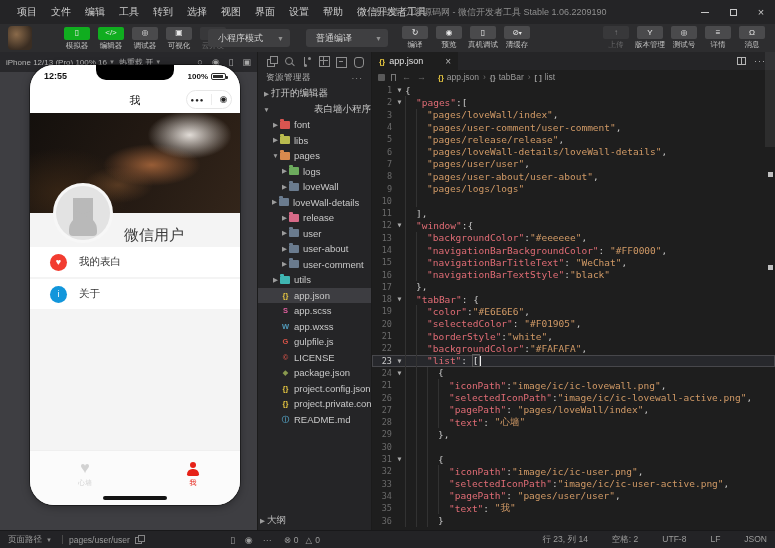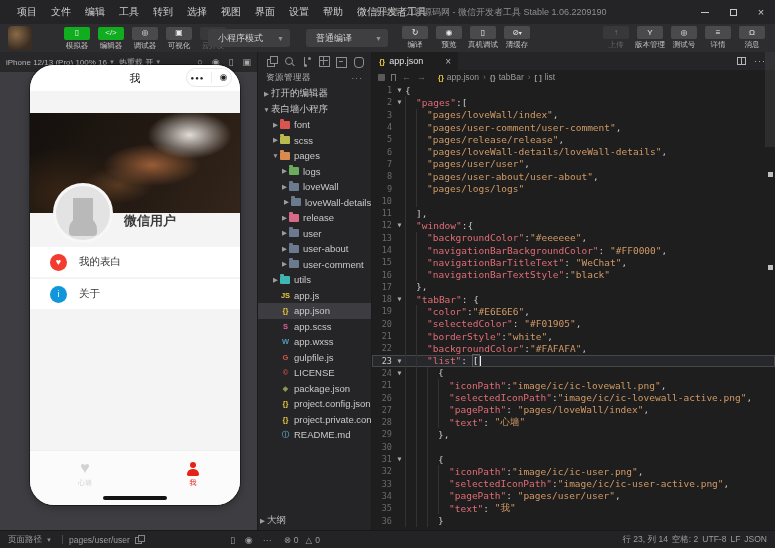--- a/index.html
+++ b/index.html
@@ -66,21 +66,21 @@
        radial-gradient(ellipse 50px 26px at 42% 72%, rgba(120,78,44,.6), rgba(120,78,44,0) 70%),
        radial-gradient(ellipse 90px 60px at 15% 80%, rgba(60,40,22,.8), rgba(60,40,22,0) 75%),
        linear-gradient(120deg,#14100d,#241a13 55%,#33251a);}
   .p-avatar{position:absolute;left:26px;top:121px;width:54px;height:54px;border-radius:50%;background:#e3e3e3;
             box-shadow:0 0 0 3px #f7f7f7;overflow:hidden;}
   .pers{position:absolute;}
   .pers::before{content:"";position:absolute;border-radius:50%;background:inherit;}
   .av-pers{left:17px;top:12px;width:20px;height:30px;background:#b9b9b9;}
   .av-pers::before{left:2px;top:0;width:16px;height:16px;}
   .av-pers::after{content:"";position:absolute;left:-4px;top:18px;width:28px;height:20px;border-radius:14px 14px 4px 4px;background:#b9b9b9;}
-  .p-name{position:absolute;left:94px;top:147px;font-size:13px;color:#3b3b3b;font-weight:bold;}
+  .p-name{position:absolute;left:94px;top:161px;font-size:15px;color:#3b3b3b;}
   .p-menu{position:absolute;left:0;top:182px;width:100%;}
   .p-row{height:30px;background:#fff;display:flex;align-items:center;padding-left:20px;margin-bottom:2px;}
   .circ-ic{width:17px;height:17px;border-radius:50%;display:flex;align-items:center;justify-content:center;color:#fff;
            font-size:9px;line-height:1;flex:0 0 auto;}
   .p-row .rlabel{margin-left:12px;font-size:10.5px;color:#333;}
   .p-tabbar{position:absolute;left:0;bottom:0;width:100%;height:55px;background:#fbfbfb;border-top:1px solid #efefef;}
   .ptab{position:absolute;top:7px;width:50px;display:flex;flex-direction:column;align-items:center;}
   .ptab .ticon{height:18px;display:flex;align-items:flex-end;justify-content:center;}
   .ptab .heart{font-size:16px;line-height:1;}
   .ic-person{position:relative;width:14px;height:14px;}
@@ -159,21 +159,21 @@
   
   .statusbar{position:absolute;left:0;right:0;bottom:0;height:18px;background:#232326;border-top:1px solid #18181a;
              display:flex;align-items:center;font-size:8.5px;color:#9d9d9d;padding:0 8px;white-space:nowrap;}
   .sb-caret{font-size:6px;margin:0 4px;color:#8a8a8a;}
   .sb-div{width:1px;height:9px;background:#4a4a4a;margin:0 6px;}
   .sb-copy{position:relative;width:9px;height:9px;margin-left:5px;opacity:.8;}
   .sb-copy::before{content:"";position:absolute;left:0;top:2px;width:5px;height:5px;border:1px solid #9d9d9d;}
   .sb-copy::after{content:"";position:absolute;left:3px;top:0;width:5px;height:5px;border:1px solid #9d9d9d;background:#232326;}
   .sb-icons{display:flex;gap:10px;margin-left:86px;font-size:9px;color:#9d9d9d;align-items:center;}
   .sb-problems{display:flex;gap:3px;margin-left:12px;align-items:center;}
-  .sb-right{margin-left:auto;display:flex;gap:4px;justify-content:flex-end;}
+  .sb-right{margin-left:auto;display:flex;gap:24px;justify-content:flex-end;}
 </style>
 </head>
 <body>
 
 <div class="app">
 
   <div class="titlebar">
     <div class="menus" id="menus">
         <span class="menu">项目</span>
         <span class="menu">文件</span>
@@ -283,20 +283,28 @@
         <span class="caret">▼</span>
         <span class="db-icons">
           <span>○</span>
           <span>◉</span>
           <span>▯</span>
           <span>▣</span>
         </span>
       </div>
 
       <div class="phone">
+        <div class="p-status">
+          <span>12:55</span>
+          <div class="notch"></div>
+          <span class="bat-wrap">
+            <span>100%</span>
+            <span class="bat"></span>
+          </span>
+        </div>
         <div class="p-nav">
           <div class="nav-title">我</div>
           <div class="capsule">
             <span class="dots">●●●</span>
             <span class="sep"></span>
             <span class="target">◉</span>
           </div>
         </div>
         <div class="p-hero"></div>
         <div class="p-avatar">
@@ -344,50 +352,50 @@
       </div>
       <div class="exp-header">
         <span>资源管理器</span>
         <span class="more">···</span>
       </div>
       <div class="tree" id="fileTree">
           <div class="trow" style="padding-left: 4px;">
             <span class="chev">▶</span>
             <span class="tname">打开的编辑器</span>
           </div>
-          <div class="trow" style="padding-left: 4px;">
+          <div class="trow" style="padding-left: 4px; justify-content: space-between;">
             <span class="chev">▼</span>
             <span class="tname">表白墙小程序</span>
           </div>
           <div class="trow" style="padding-left: 13px;">
             <span class="chev">▶</span>
             <span class="f-ic" style="background: rgb(217, 85, 80);"></span>
             <span class="tname">font</span>
           </div>
           <div class="trow" style="padding-left: 13px;">
             <span class="chev">▶</span>
             <span class="f-ic" style="background: rgb(185, 187, 78);"></span>
-            <span class="tname">scss</span>
+            <span class="tname">libs</span>
           </div>
           <div class="trow" style="padding-left: 13px;">
             <span class="chev">▼</span>
             <span class="f-ic" style="background: rgb(217, 138, 78);"></span>
             <span class="tname">pages</span>
           </div>
           <div class="trow" style="padding-left: 22px;">
             <span class="chev">▶</span>
             <span class="f-ic" style="background: rgb(108, 171, 93);"></span>
             <span class="tname">logs</span>
           </div>
           <div class="trow" style="padding-left: 22px;">
             <span class="chev">▶</span>
             <span class="f-ic" style="background: rgb(106, 123, 142);"></span>
             <span class="tname">loveWall</span>
           </div>
-          <div class="trow" style="padding-left: 24px;">
+          <div class="trow" style="padding-left: 12px;">
             <span class="chev">▶</span>
             <span class="f-ic" style="background: rgb(106, 123, 142);"></span>
             <span class="tname">loveWall-details</span>
           </div>
           <div class="trow" style="padding-left: 22px;">
             <span class="chev">▶</span>
             <span class="f-ic" style="background: rgb(214, 106, 136);"></span>
             <span class="tname">release</span>
           </div>
           <div class="trow" style="padding-left: 22px;">
@@ -402,25 +410,20 @@
           </div>
           <div class="trow" style="padding-left: 22px;">
             <span class="chev">▶</span>
             <span class="f-ic" style="background: rgb(106, 123, 142);"></span>
             <span class="tname">user-comment</span>
           </div>
           <div class="trow" style="padding-left: 13px;">
             <span class="chev">▶</span>
             <span class="f-ic" style="background: rgb(63, 182, 178);"></span>
             <span class="tname">utils</span>
-          </div>
-          <div class="trow" style="padding-left: 13px;">
-            <span class="chev"></span>
-            <span class="t-glyph" style="color: rgb(232, 200, 65);">JS</span>
-            <span class="tname">app.js</span>
           </div>
           <div class="trow selected" style="padding-left: 13px;">
             <span class="chev"></span>
             <span class="t-glyph" style="color: rgb(232, 200, 65);">{}</span>
             <span class="tname">app.json</span>
           </div>
           <div class="trow" style="padding-left: 13px;">
             <span class="chev"></span>
             <span class="t-glyph" style="color: rgb(224, 95, 158);">S</span>
             <span class="tname">app.scss</span>

